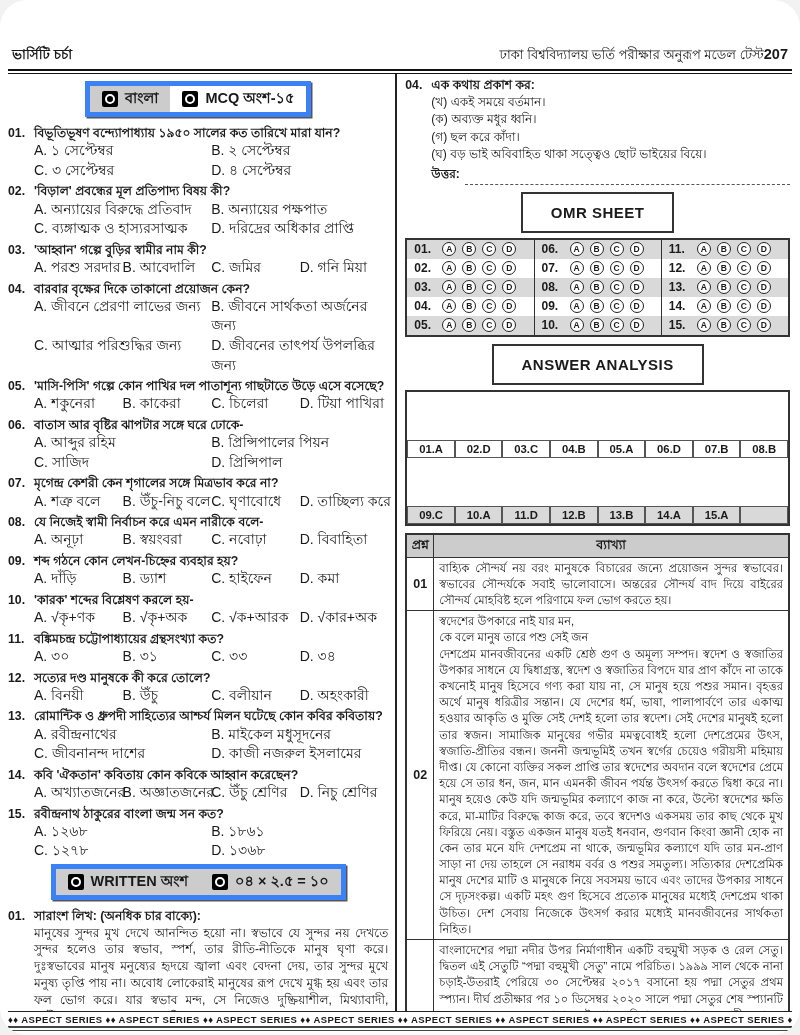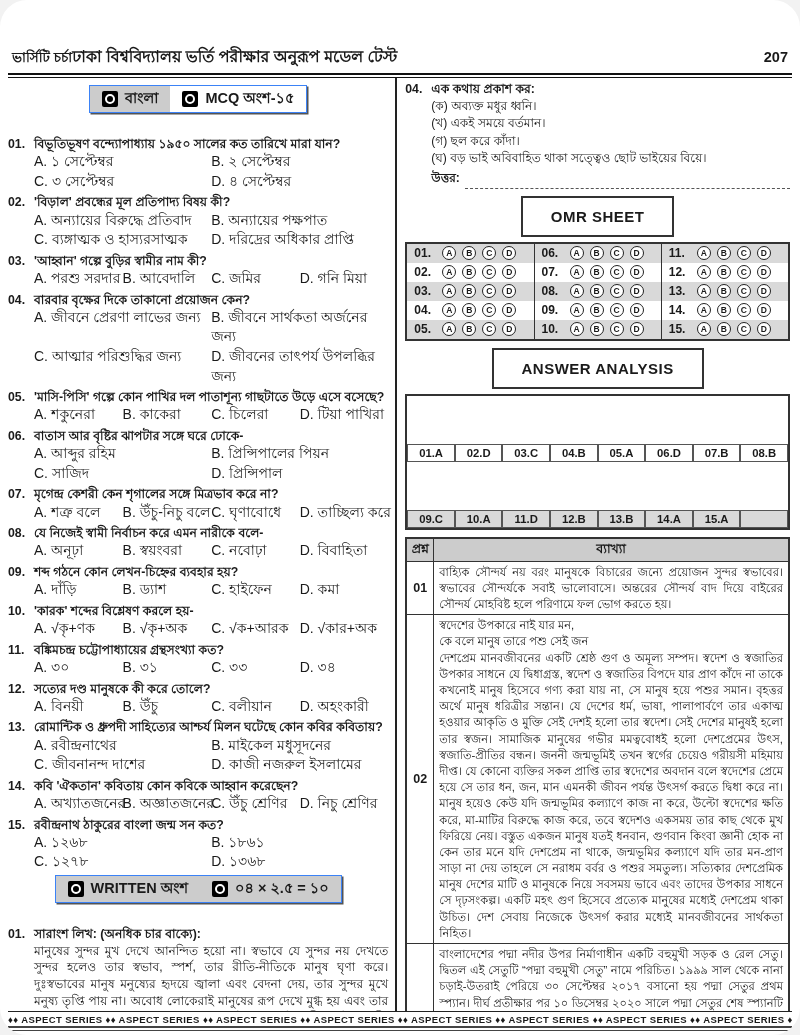--- a/index.html
+++ b/index.html
@@ -3,31 +3,31 @@
 <meta charset="utf-8">
 <style>
   * { box-sizing: border-box; margin: 0; padding: 0; }
   html,body { background:#f2f2f2; }
   body { font-family: "Liberation Sans", sans-serif; color:#1a1a1a; }
   .page { width:800px; height:1035px; background:#fff; margin:0 auto; display:flex; flex-direction:column; overflow:hidden; padding:0 8px;border-radius:27px; }
 
   
   .topbar { padding:44px 4px 2px 4px; display:flex; align-items:baseline; }
   .brand { font-weight:bold; font-size:13.5px; }
-  .doc-title { flex:1; text-align:left; font-size:16px;font-weight:bold; }
+  .doc-title { flex:1; text-align:right; font-size:13px; }
   .page-number { font-weight:bold; font-size:14.5px; }
   .double-rule { border-top:2.5px solid #111; border-bottom:1px solid #111; height:5px; }
 
   
   .columns { flex:1; display:flex; align-items:stretch; overflow:hidden; }
   .col-left { width:49.4%; padding:5px 7px 0 0; }
   .col-right { width:50.6%; border-left:2px solid #222; padding:3px 2px 0 8px; }
 
   
-  .banner { display:flex; align-items:flex-start; border:1px solid #3b82f6; box-shadow:1.5px 1.5px 0 #555; width:fit-content; margin:2px auto 23px auto; background:#fff; }
+  .banner { display:flex; align-items:flex-start; border:5px solid #3b82f6; box-shadow:1.5px 1.5px 0 #555; width:fit-content; margin:2px auto 8px auto; background:#fff; }
   .seg { display:flex; align-items:center; gap:7px; padding:1px 12px; font-weight:bold; font-size:14.5px; white-space:nowrap; }
   .seg.gray { background:#ccc; }
   .bullseye { width:16px; height:16px; background:#000; border-radius:2px; display:inline-flex; align-items:center; justify-content:center; flex:none; }
   .bullseye::after { content:''; width:6px; height:6px; border:2.5px solid #fff; border-radius:50%; background:#000; }
 
   
   .mcq-question { margin-bottom:3px; }
   .q-row { display:flex; font-weight:bold; font-size:12.3px; line-height:1.32; }
   .qno { width:26px; flex:none; }
   .qtext { flex:1; }
@@ -320,22 +320,22 @@
         </div>
     </div>
 
     <div class="col-right">
       <div class="written-q">
         <div class="w-head">
           <span class="qno">04.</span>
           <span class="qtext">এক কথায় প্রকাশ কর:</span>
         </div>
         <div>
+            <div class="w-verse">(খ) একই সময়ে বর্তমান।</div>
             <div class="w-verse">(ক) অব্যক্ত মধুর ধ্বনি।</div>
-            <div class="w-verse">(খ) একই সময়ে বর্তমান।</div>
             <div class="w-verse">(গ) ছল করে কাঁদা।</div>
             <div class="w-verse">(ঘ) বড় ভাই অবিবাহিত থাকা সত্ত্বেও ছোট ভাইয়ের বিয়ে।</div>
           </div>
         <div class="answer-line">
           <span class="answer-label">উত্তর:</span>
           <span class="dashes"></span>
         </div>
       </div>
 
       <div class="box-title">OMR SHEET</div>

